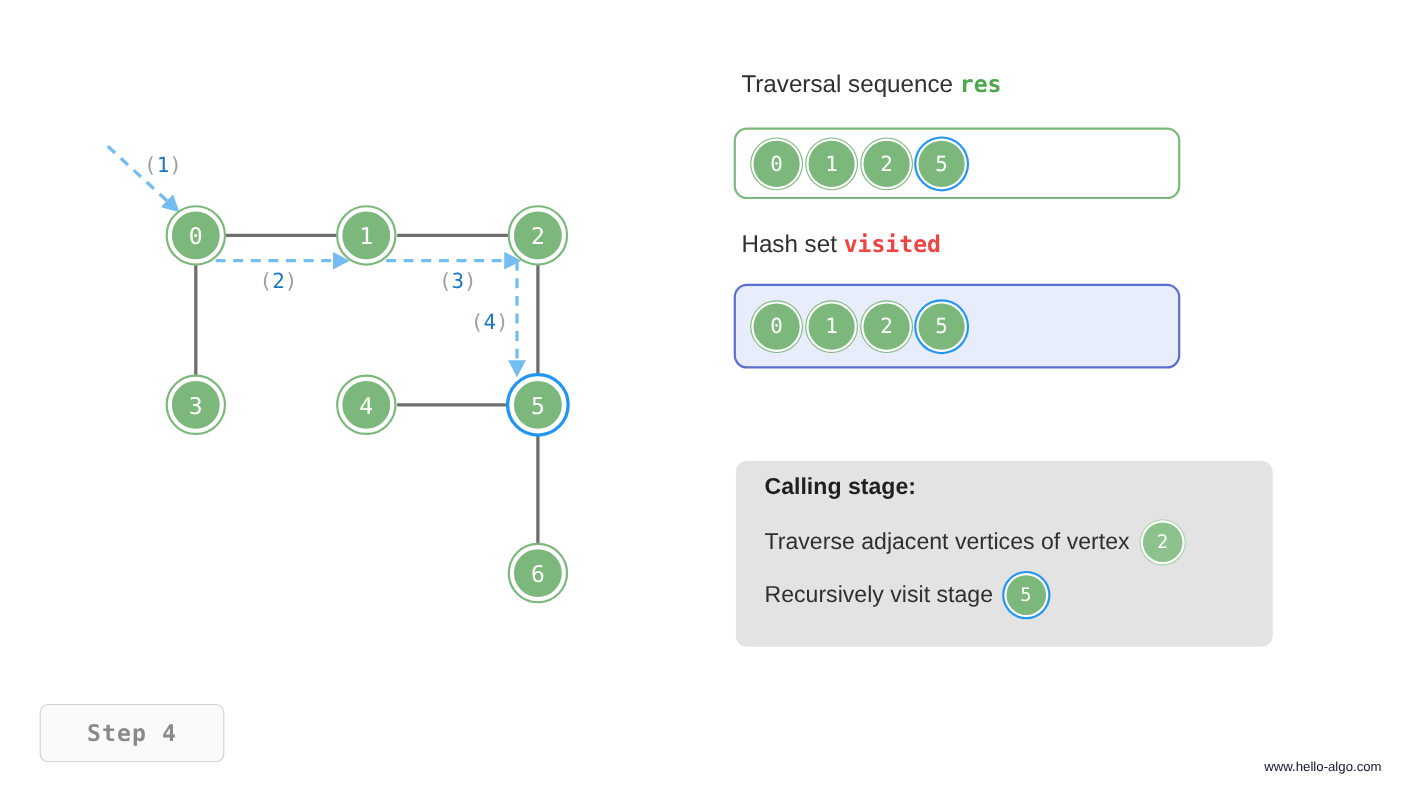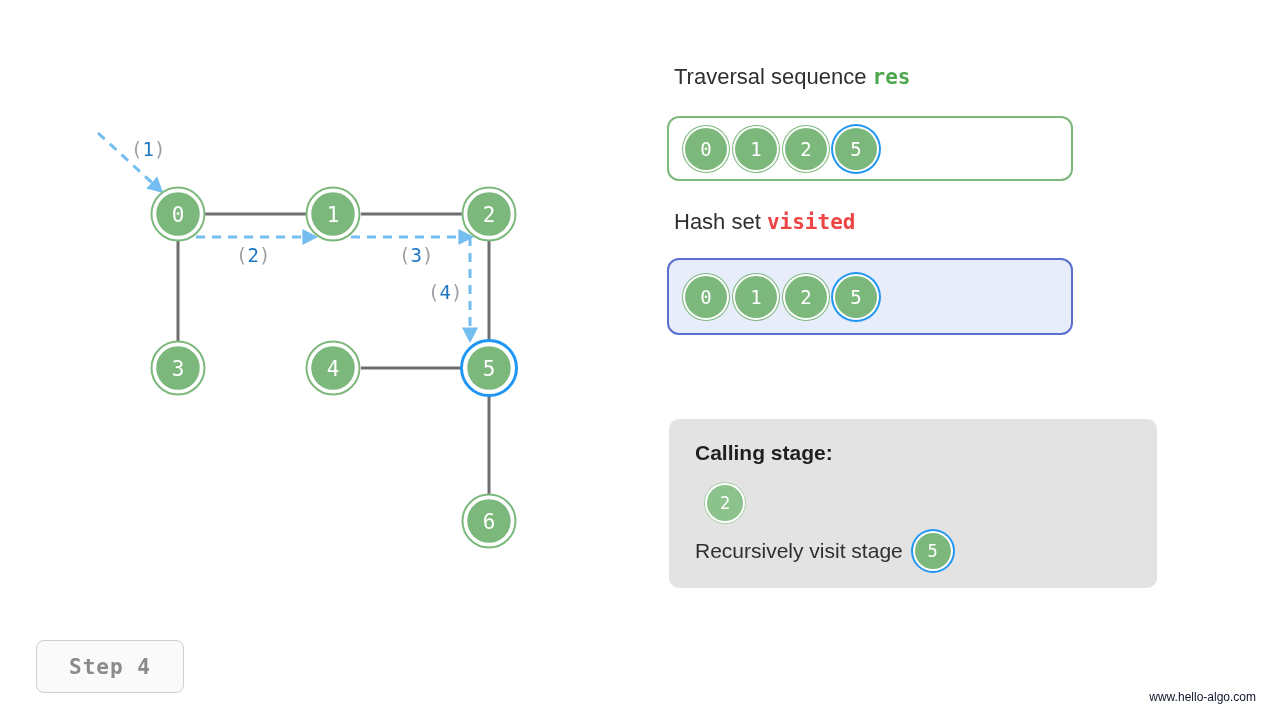--- a/index.html
+++ b/index.html
@@ -37,21 +37,21 @@
   .arrow-seq-num {
     font-family: "DejaVu Sans Mono", monospace;
     font-size: 19px;
     fill: #1f77c4;
   }
 
   
   #step-badge {
     position: absolute;
     left: 36px; top: 640px;
-    width: 148px; height: 53px;
+    width: 168px; height: 53px;
     box-sizing: border-box;
     border: 1px solid #cfcfcf;
     border-radius: 8px;
     background: #fafafa;
     display: flex;
     align-items: center;
     justify-content: center;
     font-family: "DejaVu Sans Mono", monospace;
     font-size: 21px;
     font-weight: bold;
@@ -136,21 +136,21 @@
   }
 
   
   #calling-stage {
     position: absolute;
     left: 29px; top: 419px;
     width: 488px; height: 169px;
     box-sizing: border-box;
     background: #e3e3e3;
     border-radius: 10px;
-    padding: 22px 26px;
+    padding: 12px 26px;
   }
   #calling-stage-title {
     font-size: 21px;
     font-weight: bold;
     color: #1f1f1f;
     margin-bottom: 20px;
   }
   .stage-line {
     display: flex;
     align-items: center;
@@ -303,20 +303,21 @@
       </div>
     <div class="chip highlight">
         <span>5</span>
       </div>
   </div>
 
   <div id="calling-stage">
     <div id="calling-stage-title">Calling stage:</div>
 
     <div class="stage-line">
+      <span>Traverse adjacent vertices of vertex</span>
       <span class="chip faded">
           <span>2</span>
         </span>
     </div>
 
     <div class="stage-line">
       <span>Recursively visit stage</span>
       <span class="chip highlight">
           <span>5</span>
         </span>

